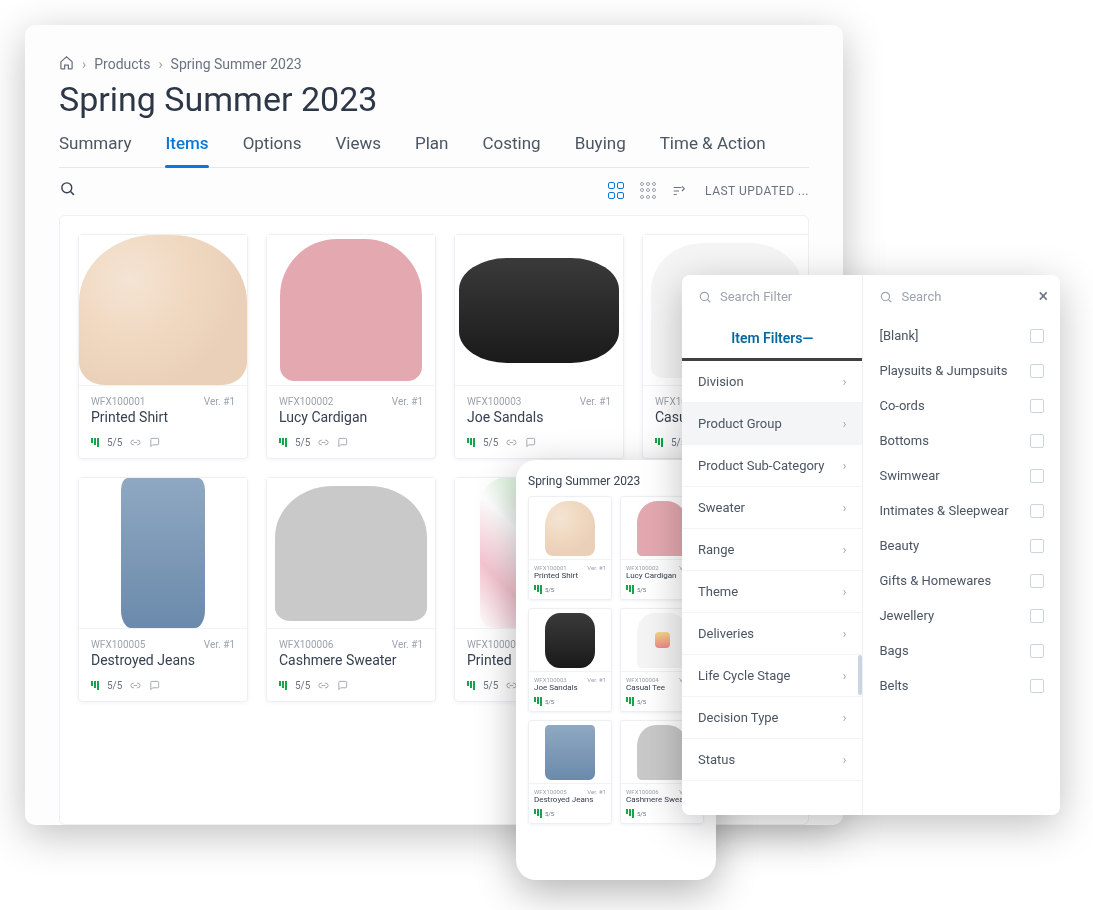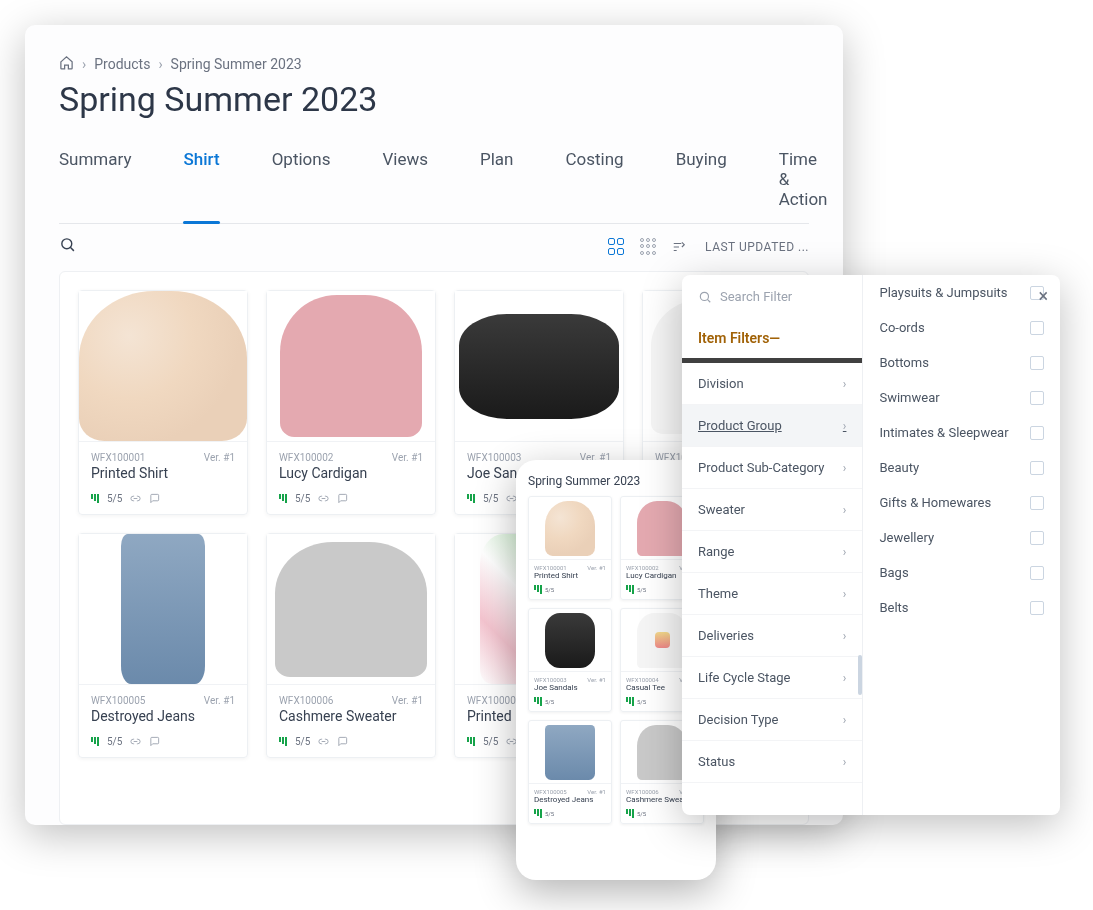--- a/index.html
+++ b/index.html
@@ -16,21 +16,21 @@
     padding: 30px 34px 0 34px;
     display: flex; flex-direction: column;
   }
 
   .breadcrumb { display: flex; align-items: center; gap: 8px; color: #6b7280; font-size: 14px; }
   .breadcrumb .sep { color: #9ca3af; }
   .breadcrumb svg { width: 15px; height: 15px; }
 
   .page-title { font-size: 34px; font-weight: 400; color: #2d3748; margin-top: 6px; }
 
-  .tabs { display: flex; gap: 52px; margin-top: 30px; border-bottom: 1px solid #e5e7eb; }
+  .tabs { display: flex; gap: 34px; margin-top: 14px; border-bottom: 1px solid #e5e7eb; }
   .tab { padding: 0 0 14px 0; font-size: 17px; color: #4b5563; cursor: pointer; position: relative; }
   .tab.active { color: #0b77d6; font-weight: 500; }
   .tab.active::after { content:""; position:absolute; left:0; right:0; bottom:-1px; height:3px; background:#0b77d6; border-radius:2px; }
 
   .toolbar { display:flex; align-items:center; justify-content:space-between; padding:12px 0 14px 0; }
   .toolbar-left svg { width:17px; height:17px; color:#374151; }
   .toolbar-right { display:flex; align-items:center; gap:14px; }
   .view-icon { display:flex; gap:2px; flex-wrap:wrap; width:18px; height:18px; cursor:pointer; }
   .view-icon .sq { width:7px; height:7px; border:1.5px solid #9ca3af; border-radius:2px; }
   .view-icon.active .sq { border-color:#0b77d6; }
@@ -85,24 +85,24 @@
     background:#fff;
     border-radius:8px;
     box-shadow:0 10px 40px rgba(0,0,0,.25);
     display:flex;
     overflow:hidden;
   }
   .filter-left { width:48%; border-right:1px solid #eef0f3; display:flex; flex-direction:column; }
   .filter-right { flex:1; display:flex; flex-direction:column; }
   .filter-search { display:flex; align-items:center; gap:8px; padding:14px 16px; color:#9ca3af; font-size:13px; }
   .filter-search svg { width:14px; height:14px; }
-  .filter-header { display:flex; align-items:center; justify-content:flex-start; padding:12px 16px; font-weight:600; font-size:14px; color:#a16207; border-bottom:5px solid #404040; }
+  .filter-header { display:flex; align-items:center; justify-content:center; padding:12px 16px; font-weight:600; font-size:14px; color:#0369a1; border-bottom:3px solid #404040; }
   .filter-list { flex:1; overflow-y:auto; }
   .filter-row { display:flex; align-items:center; justify-content:space-between; padding:13px 16px; font-size:13px; color:#4b5563; border-bottom:1px solid #f3f4f6; cursor:pointer; }
-  .filter-row.sel { background:#f3f5f7;text-decoration:underline; }
+  .filter-row.sel { background:#f3f5f7; }
   .chev { color:#9ca3af; font-size:12px; }
   .close-x { position:absolute; top:10px; right:12px; color:#6b7280; cursor:pointer; font-size:18px; }
   .check-row { display:flex; align-items:center; justify-content:space-between; padding:10px 16px; font-size:13px; color:#4b5563; }
   .checkbox { width:14px; height:14px; border:1.5px solid #cbd5e1; border-radius:2px; }
   .scroll-ind { position:absolute; top:380px; left:calc(48% - 5px); width:4px; height:40px; background:#cbd5e1; border-radius:2px; }
   .shirt { width:100%; height:100%; background: radial-gradient(circle at 30% 30%, #f4e4d4, #f0d8c0 40%, #ead0b8 70%); border-radius: 45% 45% 15% 15%; }
   .cardigan { width:85%; height:95%; background:#e4a9b0; border-radius:40% 40% 10% 10%; }
   .sandal { width:95%; height:70%; background:linear-gradient(#3a3a3a,#1a1a1a); border-radius:30%; position:relative; }
   .tee { width:90%; height:90%; background:#f5f5f5; border-radius:35% 35% 8% 8%; display:flex; align-items:center; justify-content:center; }
   .tee::after{content:""; width:30%; height:30%; background:linear-gradient(#f2d88a,#e88); border-radius:4px;}
@@ -124,21 +124,21 @@
     <span class="sep">›</span>
     <span>Products</span>
     <span class="sep">›</span>
     <span>Spring Summer 2023</span>
   </div>
 
   <h1 class="page-title">Spring Summer 2023</h1>
 
   <div class="tabs" id="tabs">
       <div class="tab">Summary</div>
-      <div class="tab active">Shirt</div>
+      <div class="tab active">Items</div>
       <div class="tab">Options</div>
       <div class="tab">Views</div>
       <div class="tab">Plan</div>
       <div class="tab">Costing</div>
       <div class="tab">Buying</div>
       <div class="tab">Time &amp; Action</div>
     </div>
 
   <div class="toolbar">
     <div class="toolbar-left">
@@ -544,22 +544,33 @@
         </div>
         <div class="filter-row">
           <span>Status</span>
           <span class="chev">›</span>
         </div>
       </div>
     <div class="scroll-ind"></div>
   </div>
 
   <div class="filter-right">
+    <div class="filter-search">
+      <svg viewBox="0 0 24 24" fill="none" stroke="currentColor" stroke-width="2">
+          <circle cx="11" cy="11" r="7"></circle>
+          <path d="m21 21-5-5"></path>
+        </svg>
+      <span>Search</span>
+    </div>
     <div class="filter-list" id="filter-options">
         <div class="check-row">
+          <span>[Blank]</span>
+          <span class="checkbox"></span>
+        </div>
+        <div class="check-row">
           <span>Playsuits &amp; Jumpsuits</span>
           <span class="checkbox"></span>
         </div>
         <div class="check-row">
           <span>Co-ords</span>
           <span class="checkbox"></span>
         </div>
         <div class="check-row">
           <span>Bottoms</span>
           <span class="checkbox"></span>

